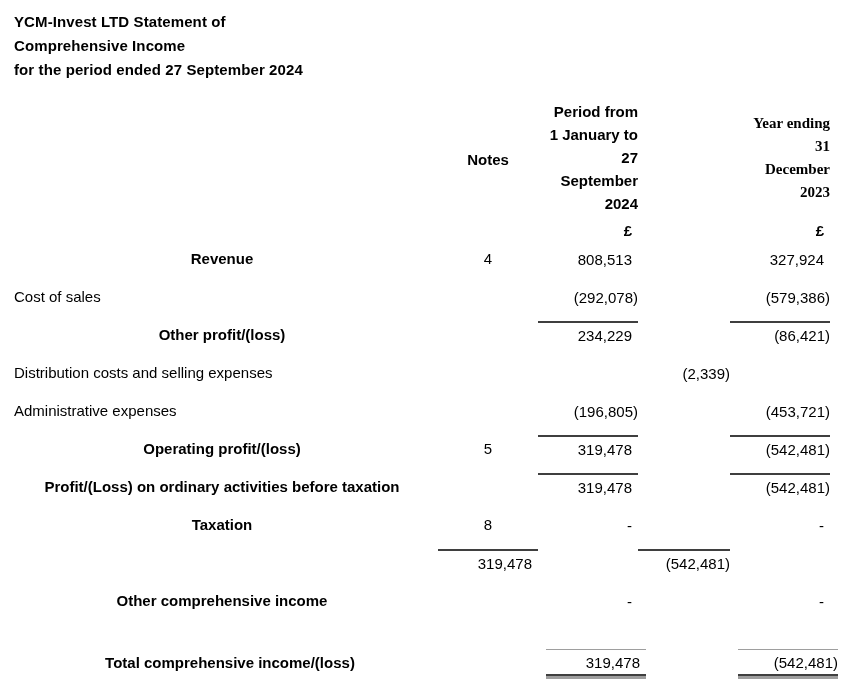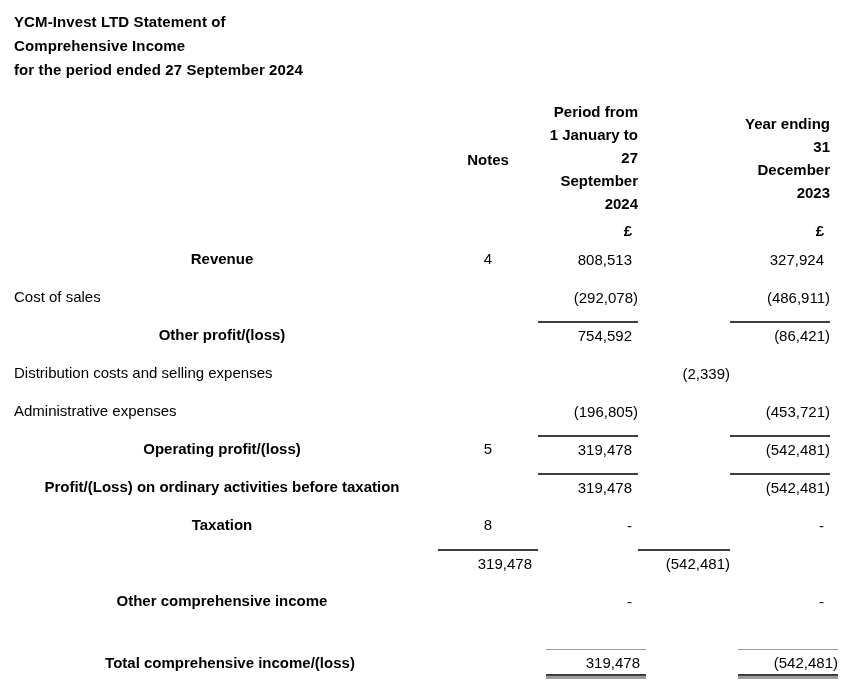--- a/index.html
+++ b/index.html
@@ -21,21 +21,21 @@
   .grid {
     display: grid;
     grid-template-columns: 1fr 100px 100px 92px 100px;
     width: 816px;
   }
 
   
   .thead { margin-top: 18px; font-weight: 700; line-height: 23px; align-items: start; }
   .thead .note-cell { text-align: center; padding-top: 48px; }
   .thead .val-head { text-align: right; white-space: pre-line; }
-  .thead .val-head.year { padding-top: 12px; }
+  .thead .val-head.year { padding-top: 12px; font-family: Liberation Serif, serif; }
 
   
   .currency-row { height: 24px; font-weight: 700; align-items: end; }
   .currency-row .cur { display: block; text-align: right; padding-right: 6px; }
 
   
   .row { height: 38px; align-items: center; }
   .row .label { font-weight: 400; padding-right: 8px; }
   .row.bold .label { font-weight: 700; text-align: center; }
   .row .note-cell { text-align: center; }
@@ -106,29 +106,29 @@
     </div>
 
     <div class="grid row">
       <div class="label">Cost of sales</div>
       <div class="note-cell"></div>
       <div>
           <span class="num period paren">(292,078)</span>
         </div>
       <div></div>
       <div>
-          <span class="num year paren">(486,911)</span>
+          <span class="num year paren">(579,386)</span>
         </div>
     </div>
 
     <div class="grid row bold rule-above">
       <div class="label">Other profit/(loss)</div>
       <div class="note-cell"></div>
       <div>
-          <span class="num period">754,592</span>
+          <span class="num period">234,229</span>
         </div>
       <div></div>
       <div>
           <span class="num year paren">(86,421)</span>
         </div>
     </div>
 
     <div class="grid row">
       <div class="label">Distribution costs and selling expenses</div>
       <div class="note-cell"></div>

